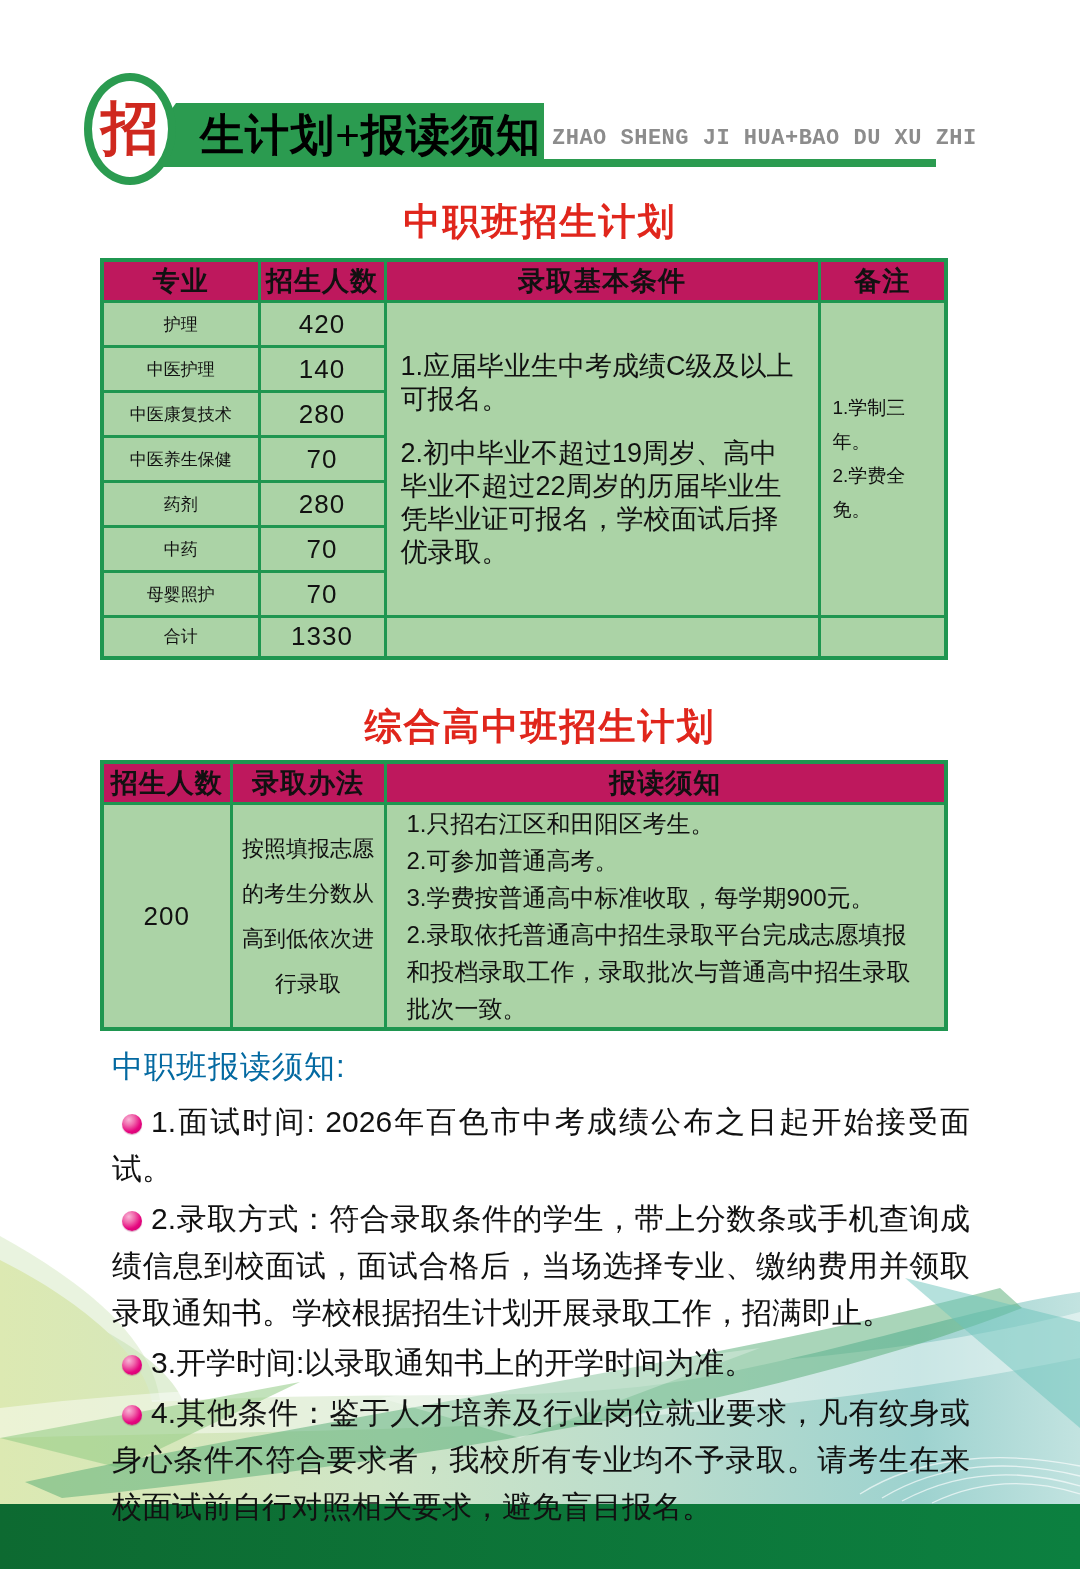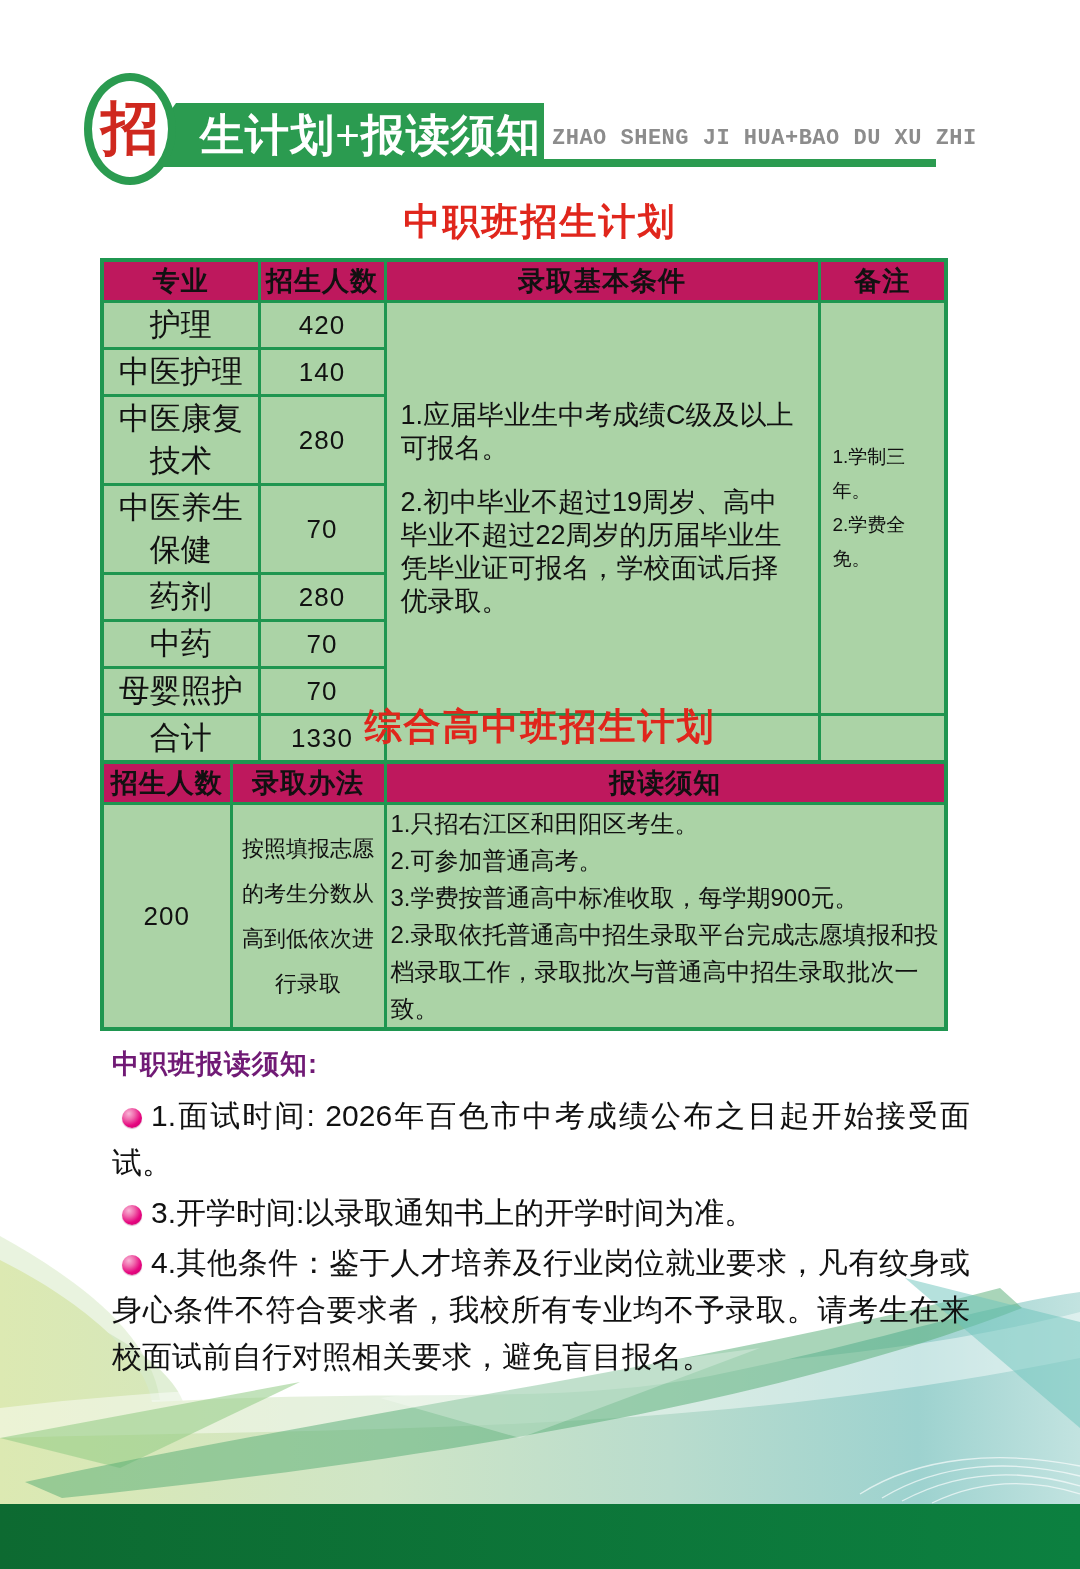--- a/index.html
+++ b/index.html
@@ -7,21 +7,21 @@
     position:relative;width:1080px;height:1569px;background:#ffffff;overflow:hidden;
     font-family:"Liberation Sans","DejaVu Sans",sans-serif;color:#111;
   }
   
   .banner{
     position:absolute;left:130px;top:103px;width:414px;height:64px;background:#2b9b50;z-index:2;
     clip-path:polygon(46px 0,100% 0,100% 100%,0 100%);
     display:flex;align-items:center;
   }
   .banner-title{
-    padding-left:70px;color:#ffffff;font-family:"Liberation Serif","DejaVu Serif",serif;
+    padding-left:70px;color:#000000;font-family:"Liberation Serif","DejaVu Serif",serif;
     font-size:44px;font-weight:900;letter-spacing:1px;white-space:nowrap;
   }
   .badge{
     position:absolute;left:84px;top:73px;width:76px;height:96px;background:#fff;z-index:3;
     border:8px solid #2b9b50;border-radius:50%;
     display:flex;align-items:center;justify-content:center;
   }
   .badge-char{
     color:#cf281e;font-family:"Liberation Serif","DejaVu Serif",serif;
     font-size:58px;font-weight:900;line-height:1;
@@ -42,37 +42,37 @@
   
   table.plan{
     position:absolute;left:100px;z-index:2;width:844px;
     border-collapse:collapse;table-layout:fixed;
     border:4px solid #1f9650;
   }
   table.plan1{top:258px;}
   table.plan2{top:760px;}
   .plan th,.plan td{border:3px solid #1f9650;text-align:center;vertical-align:middle;overflow:hidden;}
   .plan th{background:#be185d;font-size:27px;font-weight:800;letter-spacing:1px;}
-  .plan td{background:#abd3a6;font-size:31px;font-weight:500;}
+  .plan td{background:#abd3a6;font-size:17px;font-weight:500;}
   tr.hrow{height:40px;}
   .plan1 tr.drow{height:45px;}
   .plan1 tr.trow{height:41px;}
   .plan2 tr.brow{height:194px;}
   td.num{font-size:26px;font-weight:400;letter-spacing:1px;}
   td.cond{text-align:left;padding:0 16px 0 14px;font-size:27px;line-height:33px;}
   td.cond p{margin:0;}
   td.cond p.c1{margin-bottom:21px;}
   td.rem{text-align:left;padding-left:12px;font-size:19px;line-height:34px;}
   td.rem p{margin:0;}
   td.method{font-size:22px;line-height:45px;font-weight:500;padding:0 8px;}
-  td.notes{text-align:left;padding:0 4px;font-size:24px;line-height:37px;}
+  td.notes{text-align:left;padding:0 20px;font-size:24px;line-height:37px;}
   td.notes p{margin:0;}
   
   .notices{position:absolute;left:112px;top:1046px;width:858px;z-index:2;}
-  .notices-title{color:#701a75;font-size:27px;font-weight:700;margin:0 0 10px 0;letter-spacing:1px;}
+  .notices-title{color:#0369a1;font-size:31px;font-weight:400;margin:0 0 10px 0;letter-spacing:1px;}
   .notice-item{margin:0 0 3px 0;font-size:30px;font-weight:500;line-height:47px;text-align:justify;}
   .bullet{
     display:inline-block;width:20px;height:20px;border-radius:50%;margin:0 9px 0 10px;vertical-align:-2px;
     background:radial-gradient(circle at 34% 28%, #f9b4d6 0%, #f06aad 30%, #e6067f 62%, #c4006b 100%);
     box-shadow:0 1px 1px rgba(140,0,80,.35);
   }
   
   .footer-art{position:absolute;left:0;top:1230px;width:1080px;height:339px;z-index:1;}
 </style>
 </head>
@@ -173,20 +173,21 @@
         <p>3.学费按普通高中标准收取，每学期900元。</p>
         <p>2.录取依托普通高中招生录取平台完成志愿填报和投档录取工作，录取批次与普通高中招生录取批次一致。</p>
       </td>
     </tr>
   </tbody>
     </table>
 
   <div class="notices">
     <p class="notices-title">中职班报读须知:</p>
     <p class="notice-item"><span class="bullet"></span><span>1.面试时间: 2026年百色市中考成绩公布之日起开始接受面试。</span></p>
+    <p class="notice-item"><span class="bullet"></span><span>2.录取方式：符合录取条件的学生，带上分数条或手机查询成绩信息到校面试，面试合格后，当场选择专业、缴纳费用并领取录取通知书。学校根据招生计划开展录取工作，招满即止。</span></p>
     <p class="notice-item"><span class="bullet"></span><span>3.开学时间:以录取通知书上的开学时间为准。</span></p>
     <p class="notice-item"><span class="bullet"></span><span>4.其他条件：鉴于人才培养及行业岗位就业要求，凡有纹身或身心条件不符合要求者，我校所有专业均不予录取。请考生在来校面试前自行对照相关要求，避免盲目报名。</span></p>
   </div>
 
   <svg class="footer-art" viewBox="0 0 1080 339" xmlns="http://www.w3.org/2000/svg">
     <defs>
       <linearGradient id="gBase" x1="0" y1="0" x2="1" y2="0">
         <stop offset="0" stop-color="#dce9b2"></stop>
         <stop offset="0.35" stop-color="#cfe5c6"></stop>
         <stop offset="0.62" stop-color="#b9dccd"></stop>

